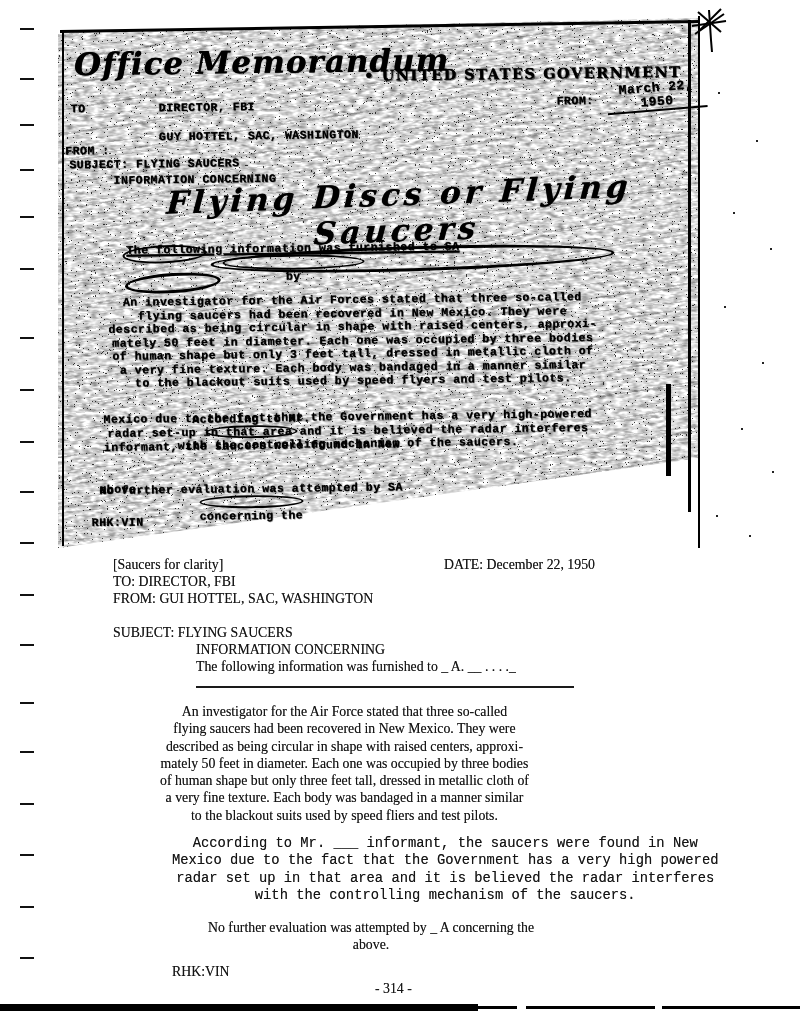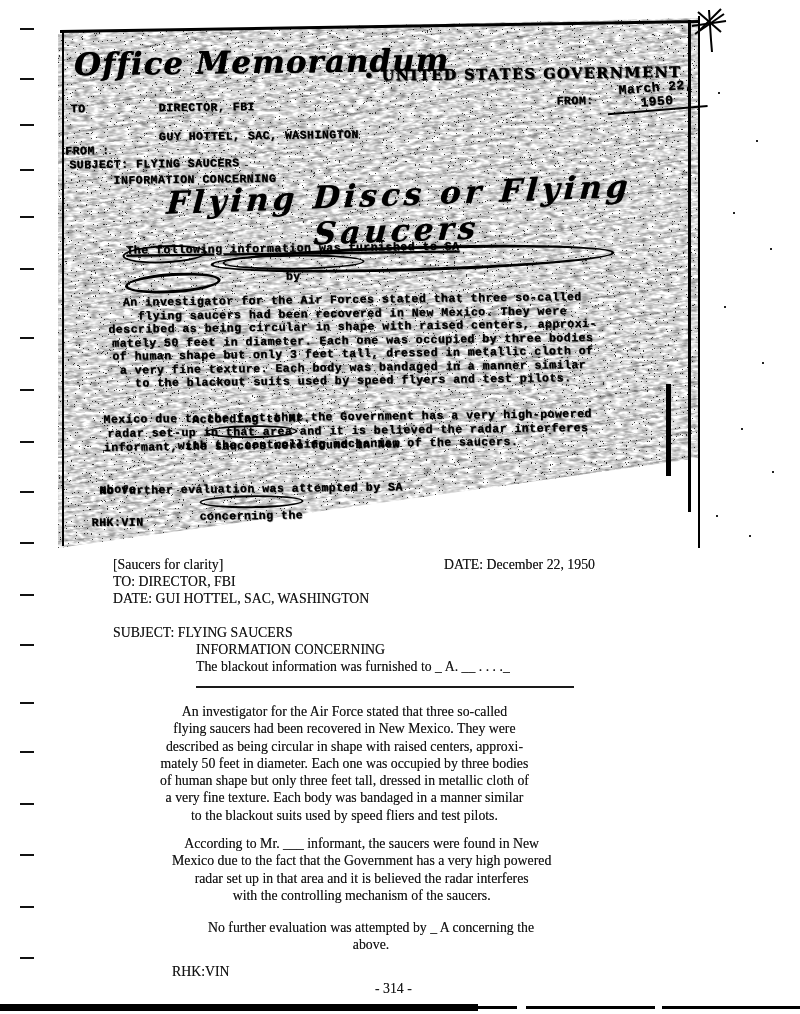--- a/index.html
+++ b/index.html
@@ -147,35 +147,35 @@
       </div>
       <div class="t" style="left:36px; top:471px;">above.</div>
 
       <div class="t" style="left:28px; top:504px;">RHK:VIN</div>
     </div>
   </div>
 
   <div class="rt" style="left:113px; top:556px;">[Saucers for clarity]</div>
   <div class="rt" style="left:444px; top:556px;">DATE:  December 22, 1950</div>
   <div class="rt" style="left:113px; top:573px;">TO:  DIRECTOR, FBI</div>
-  <div class="rt" style="left:113px; top:590px;">DATE:  GUI HOTTEL, SAC, WASHINGTON</div>
+  <div class="rt" style="left:113px; top:590px;">FROM:  GUI HOTTEL, SAC, WASHINGTON</div>
 
   <div class="rt" style="left:113px; top:624px;">SUBJECT:  FLYING SAUCERS</div>
   <div class="rt" style="left:196px; top:641px;">INFORMATION CONCERNING</div>
-  <div class="rt" style="left:196px; top:658px;">The blackout information was furnished to _ A.  __ .  .  .  ._</div>
+  <div class="rt" style="left:196px; top:658px;">The following information was furnished to _ A.  __ .  .  .  ._</div>
   <div class="rt-rule"></div>
 
   <div class="rt" style="left:160px; top:703px;">An investigator for the Air Force stated that three so-called
 flying saucers had been recovered in New Mexico.  They were
 described as being circular in shape with raised centers, approxi-
 mately 50 feet in diameter.  Each one was occupied by three bodies
 of human shape but only three feet tall, dressed in metallic cloth of
 a very fine texture.  Each body was bandaged in a manner similar
 to the blackout suits used by speed fliers and test pilots.</div>
-  <div class="rt" style="left:172px; top:835px;">According to Mr. ___ informant, the saucers were found in New
+  <div class="rt" style="left:172px; top:835px;font-family:Liberation Mono, monospace;">According to Mr. ___ informant, the saucers were found in New
 Mexico due to the fact that the Government has a very high powered
 radar set up in that area and it is believed the radar interferes
 with the controlling mechanism of the saucers.</div>
   <div class="rt" style="left:172px; top:919px;margin-left:36px;">No further evaluation was attempted by _ A concerning the
 above.</div>
 
   <div class="rt" style="left:172px; top:963px;">RHK:VIN</div>
   <div class="rt" style="left:375px; top:980px;">- 314 -</div>
 
   <div class="bbar-l"></div>

